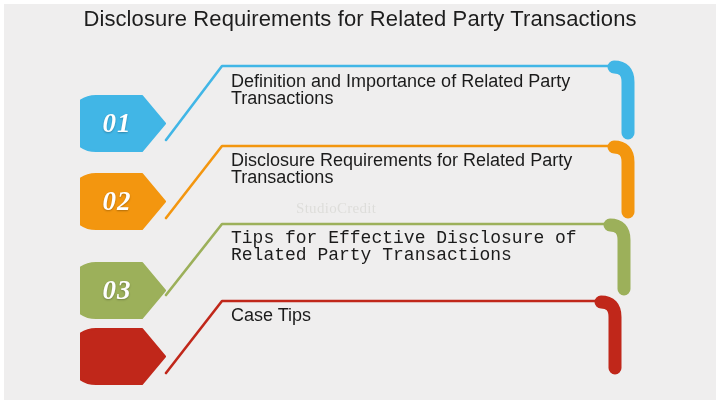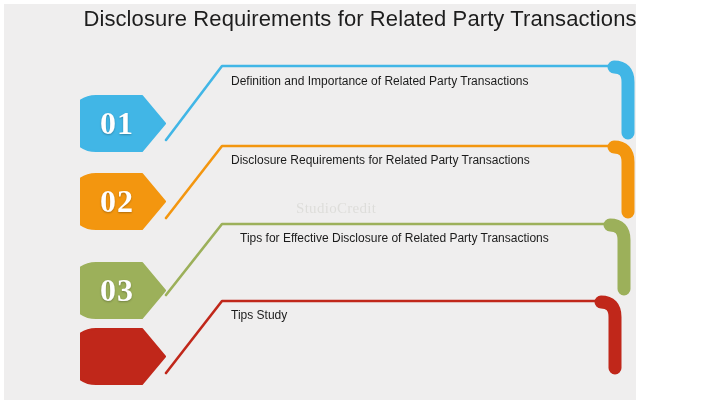--- a/index.html
+++ b/index.html
@@ -6,21 +6,21 @@
     margin: 0;
     padding: 0;
     background: #ffffff;
   }
   body {
     font-family: "Liberation Sans", sans-serif;
   }
 
   #slide {
     position: relative;
-    width: 636px;
+    width: 720px;
     height: 404px;
     background: #efeeee;
     overflow: hidden;
   }
 
   
   .frame-edge {
     position: absolute;
     left: 0; top: 0;
     width: 720px; height: 404px;
@@ -82,30 +82,31 @@
     position: absolute;
     left: 0;
     top: 0;
     width: 74px;
     height: 57px;
     display: flex;
     align-items: center;
     justify-content: center;
     font-family: "Liberation Serif", serif;
     font-weight: bold;
-    font-size: 32px;
+    font-size: 27px;
     color: #ffffff;
     text-shadow: 0 1px 2px rgba(0,0,0,0.28);
     letter-spacing: 1px;
+    font-style: italic;
   }
 
   .row-text {
     position: absolute;
     font-family: "Liberation Sans", sans-serif;
-    font-size: 12px;
+    font-size: 18px;
     line-height: 17px;
     color: #1b1b1b;
     width: 375px;
     font-weight: 400;
   }
 </style>
 </head>
 <body>
 
 <div id="slide">
@@ -145,30 +146,30 @@
         <svg class="connector" width="720" height="404" style="top: 0px;">
           <path d="M 166 295 L 222 224 L 615 224" fill="none" stroke="#9cb05a" stroke-width="2.6" stroke-linecap="round" stroke-linejoin="round"></path>
           <path d="M 610 225 Q 624 225 624 240 L 624 289" fill="none" stroke="#9cb05a" stroke-width="13" stroke-linecap="round" stroke-linejoin="round"></path>
         </svg>
         <div class="badge" style="left: 80px; top: 262px;">
           <svg width="86" height="57" viewBox="0 0 86 57">
             <path d="M 16 1 L 62 1 L 85 28.5 L 62 56 L 16 56 A 27.5 27.5 0 0 1 16 1 Z" fill="#9cb05a" stroke="#9cb05a" stroke-width="2" stroke-linejoin="round"></path>
           </svg>
           <div class="badge-num">03</div>
         </div>
-        <div class="row-text" style="left: 240px; top: 230px;">Tips for Effective Disclosure of Related Party Transactions</div>
+        <div class="row-text" style="left: 231px; top: 230px; font-family: Liberation Mono, monospace;">Tips for Effective Disclosure of Related Party Transactions</div>
       </div>
       <div class="row" style="top: 0px;">
         <svg class="connector" width="720" height="404" style="top: 0px;">
           <path d="M 166 373 L 222 301 L 606 301" fill="none" stroke="#c0271a" stroke-width="2.6" stroke-linecap="round" stroke-linejoin="round"></path>
           <path d="M 601 302 Q 615 302 615 317 L 615 368" fill="none" stroke="#c0271a" stroke-width="13" stroke-linecap="round" stroke-linejoin="round"></path>
         </svg>
         <div class="badge" style="left: 80px; top: 328px;">
           <svg width="86" height="57" viewBox="0 0 86 57">
             <path d="M 16 1 L 62 1 L 85 28.5 L 62 56 L 16 56 A 27.5 27.5 0 0 1 16 1 Z" fill="#c0271a" stroke="#c0271a" stroke-width="2" stroke-linejoin="round"></path>
           </svg>
         </div>
-        <div class="row-text" style="left: 231px; top: 307px;">Tips Study</div>
+        <div class="row-text" style="left: 231px; top: 307px;">Case Tips</div>
       </div>
     </div>
 
   <div class="frame-edge"></div>
 </div>
 
 </body></html>

